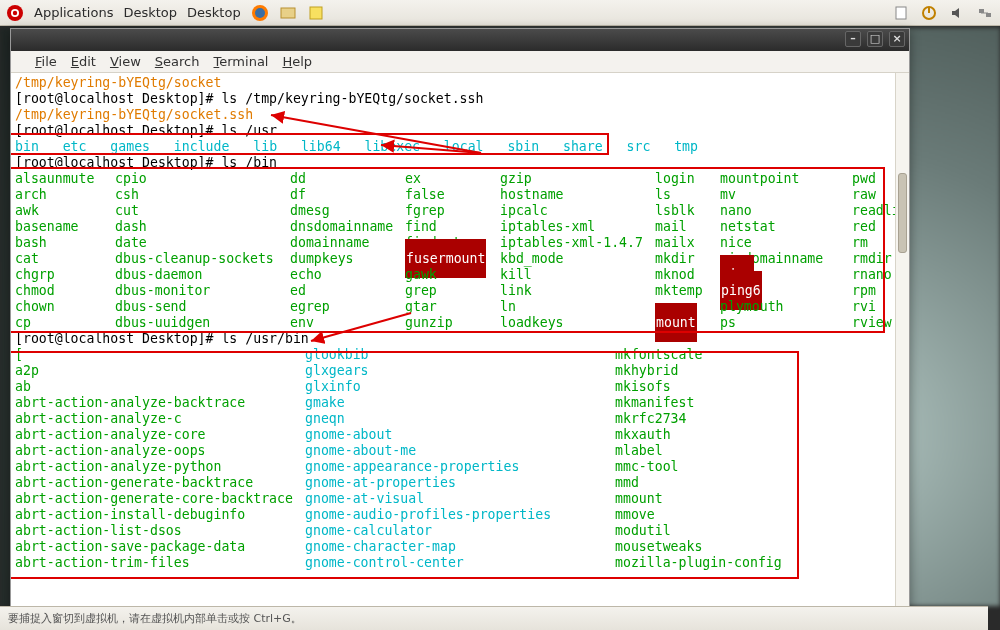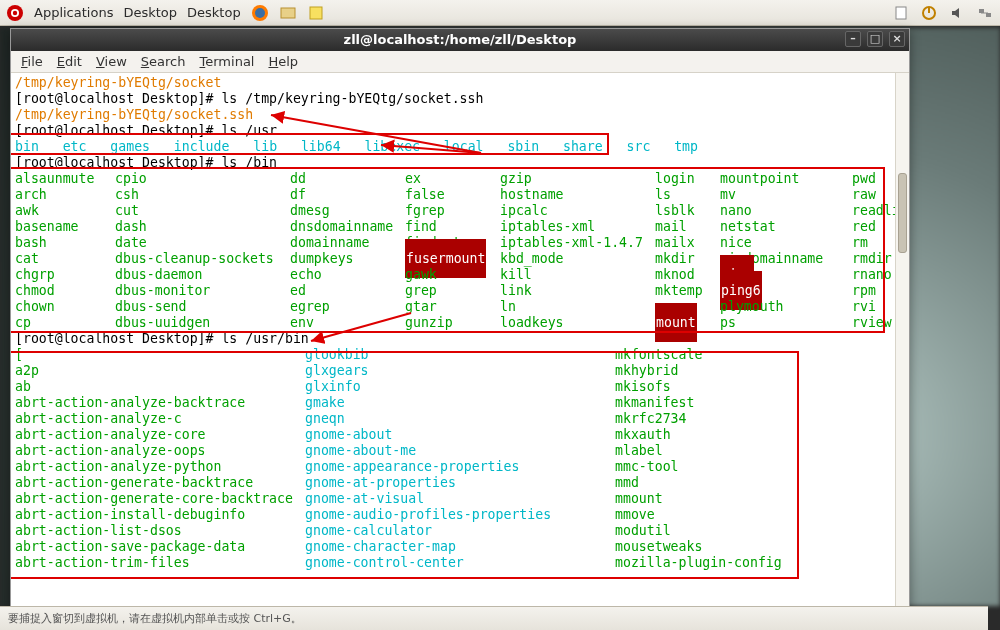--- a/index.html
+++ b/index.html
@@ -42,21 +42,21 @@
     position:relative;
   }
   .titlebar .win-controls {
     position:absolute; right:4px; top:2px; display:flex; gap:6px;
   }
   .wbtn { width:16px; height:16px; border:1px solid #666; background:#3a3a3a;
           display:flex; align-items:center; justify-content:center; color:#ddd;
           font-size:11px; border-radius:2px; cursor:pointer; }
   .menubar {
     background:#f4f2ee; border-bottom:1px solid #d6d2c8;
-    display:flex; gap:14px; padding:3px 10px; font-size:13px; color:#333;
+    display:flex; gap:14px; padding:3px 24px; font-size:13px; color:#333;
   }
   .menubar span u { text-decoration: underline; }
 
   
   .term {
     background:#fff;
     font-family:"DejaVu Sans Mono","Liberation Mono",monospace;
     font-size:13.2px;
     line-height:16px;
     white-space:pre;
@@ -159,21 +159,20 @@
           <rect x="2" y="4" width="5" height="4" fill="#888"></rect>
           <rect x="9" y="8" width="5" height="4" fill="#888"></rect>
           <line x1="4" y1="8" x2="11" y2="8" stroke="#888"></line>
         </svg>
     </span>
   </div>
 </div>
 
 <div class="window">
   <div class="titlebar">
-    <span>zll@localhost:/home/zll/Desktop</span>
     <div class="win-controls">
       <div class="wbtn">–</div>
       <div class="wbtn">□</div>
       <div class="wbtn">×</div>
     </div>
   </div>
   <div class="menubar">
     <span><u>F</u>ile</span>
     <span><u>E</u>dit</span>
     <span><u>V</u>iew</span>

